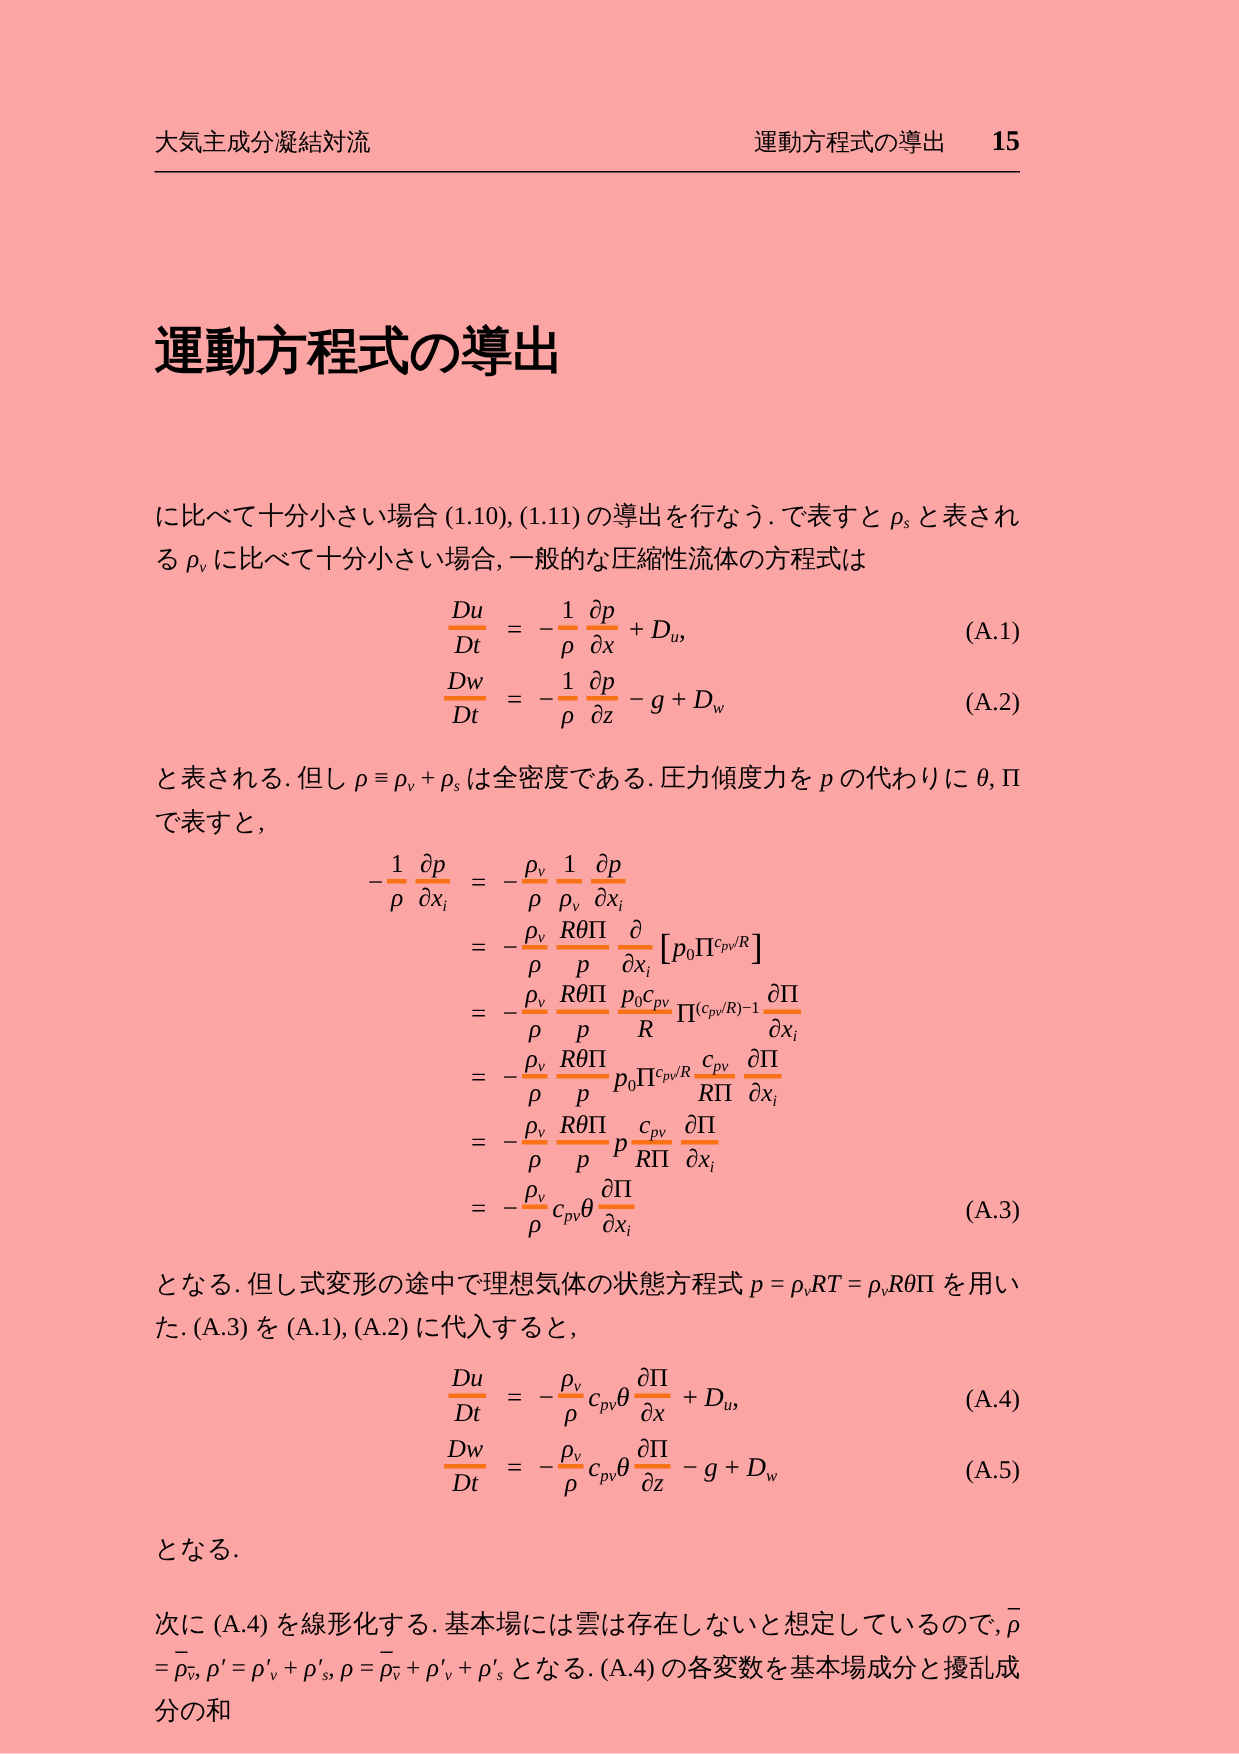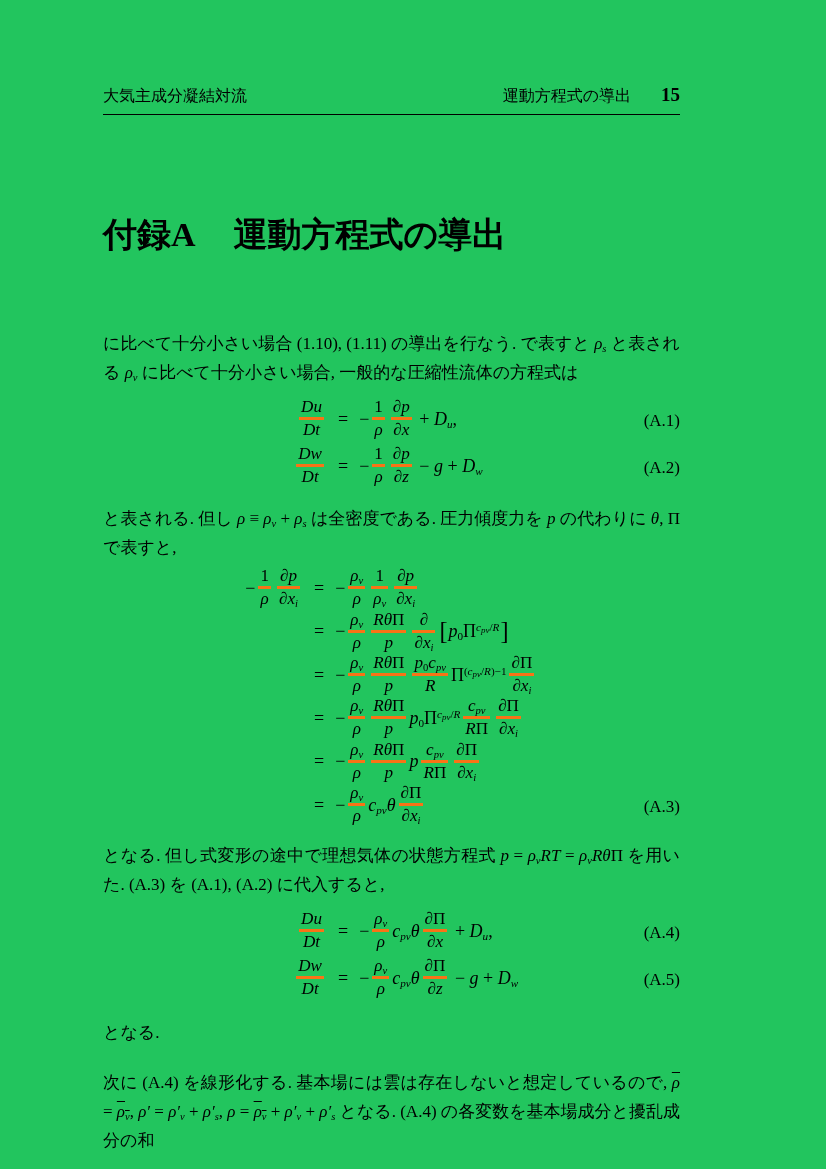--- a/index.html
+++ b/index.html
@@ -1,20 +1,20 @@
 <!DOCTYPE html>
 <html><head>
 <meta charset="utf-8">
 <style>
   html,body{margin:0;padding:0;background:#ffffff;}
   .page{
     position:relative;
     width:826px;height:1169px;
     margin:0 auto;
-    background:#22c55e;
+    background:#fca5a5;
     color:#000000;
     font-family:"Liberation Serif","DejaVu Serif",serif;
     box-sizing:border-box;
     padding:84px 146px 0 103px;
     overflow:hidden;
   }
   
   .header{
     display:flex;justify-content:space-between;align-items:baseline;
     border-bottom:1.5px solid #000;
@@ -83,21 +83,20 @@
 
   <div class="header">
     <span class="h-left">大気主成分凝結対流</span>
     <span class="h-right">
       <span>運動方程式の導出</span>
       <span class="h-page">15</span>
     </span>
   </div>
 
   <div class="title">
-    <span>付録A</span>
     <span>運動方程式の導出</span>
   </div>
 
   <p class="para para-first"><span class="m-j">に比べて十分小さい場合 </span><span class="m-r">(1.10), (1.11)</span><span class="m-j"> の導出を行なう. で表すと </span><span class="m-i">ρ</span><sub class="msub"><span class="m-i">s</span></sub><span class="m-j"> と表される </span><span class="m-i">ρ</span><sub class="msub"><span class="m-i">v</span></sub><span class="m-j"> に比べて十分小さい場合, 一般的な圧縮性流体の方程式は</span></p>
 
   <div class="eqblock">
     <div class="eqrow">
       <span class="eq-lhs"><span class="frac"><span class="num"><span class="m-i">Du</span></span><span class="den"><span class="m-i">Dt</span></span></span></span>
       <span class="eq-mid"><span class="eq-rel">=</span><span><span class="m-r">−</span><span class="frac"><span class="num"><span class="m-r">1</span></span><span class="den"><span class="m-i">ρ</span></span></span><span class="frac"><span class="num"><span class="m-i">∂p</span></span><span class="den"><span class="m-i">∂x</span></span></span><span class="m-r"> + </span><span class="m-i">D</span><sub class="msub"><span class="m-i">u</span></sub><span class="m-r">,</span></span></span>
       <span class="eq-num">(A.1)</span>

